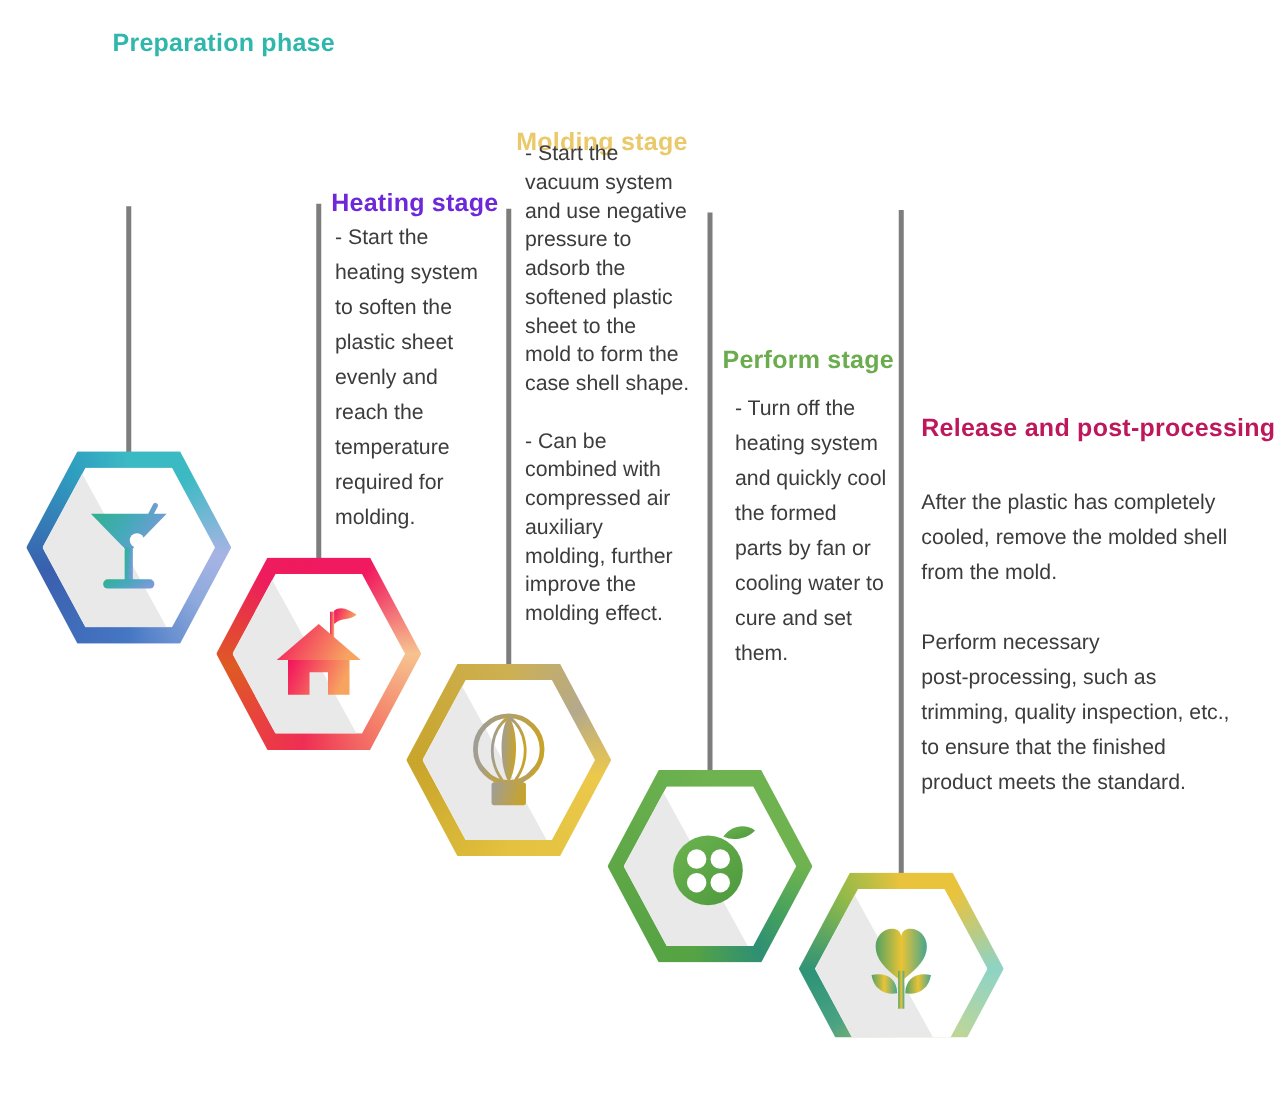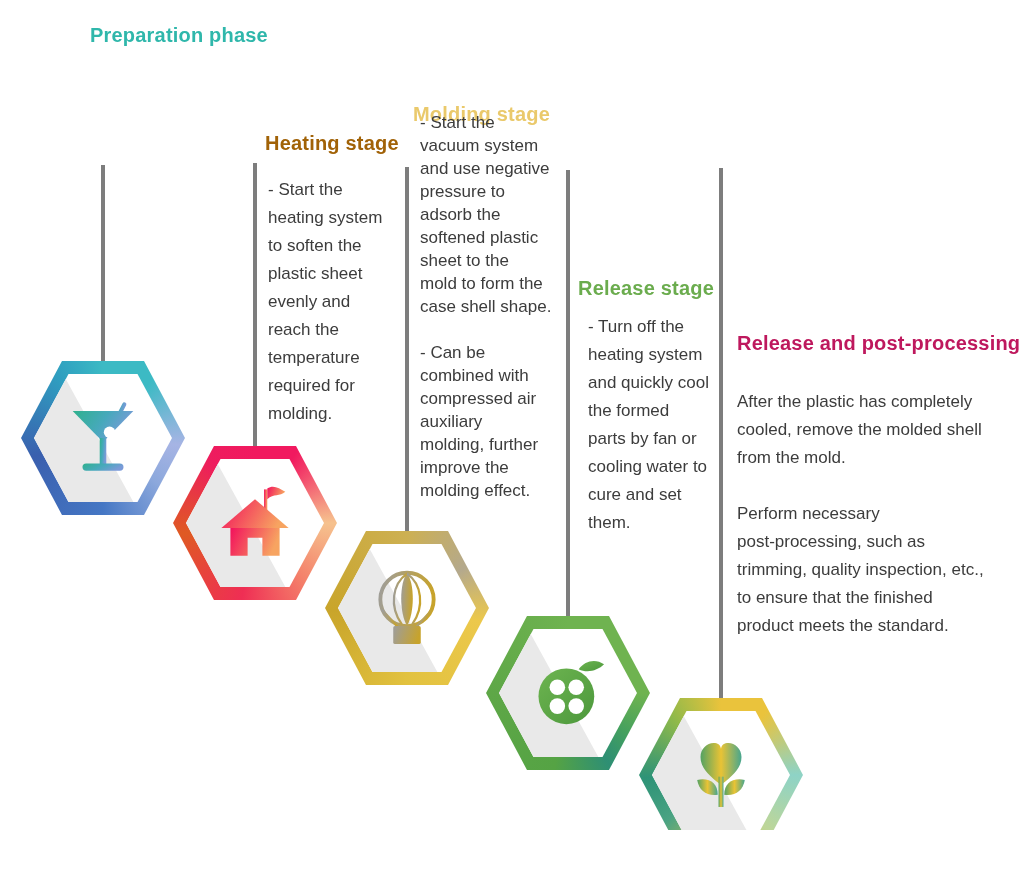--- a/index.html
+++ b/index.html
@@ -62,21 +62,21 @@
         </defs>
         <line x1="60" y1="40" x2="76" y2="9" stroke="url(#g1)" stroke-width="5" stroke-linecap="round"></line>
         <path d="M13,17 H87 L50,55 Z" fill="url(#g1)"></path>
         <rect x="46" y="50" width="8" height="33" fill="url(#g1)"></rect>
         <rect x="25" y="81" width="50" height="9" rx="4.5" fill="url(#g1)"></rect>
         <circle cx="58" cy="43" r="7" fill="#ffffff"></circle>
       </svg>
     </div>
   </div>
 
-  <h2 class="title" style="left: 265px; top: 132px; color: #a16207;">Heating stage</h2>
+  <h2 class="title" style="left: 265px; top: 152px; color: #6d28d9;">Heating stage</h2>
   <div class="body" style="left: 268px; top: 176px; width: 128px; color: rgb(60, 60, 60);">- Start the
 heating system
 to soften the
 plastic sheet
 evenly and
 reach the
 temperature
 required for
 molding.</div>
   <div class="hex hx2" style="left:173px; top:446px;">
@@ -129,21 +129,21 @@
         <path d="M50,9 C59,22 59,55 50,71 C41,55 41,22 50,9 Z" fill="url(#g3)"></path>
         <path d="M50,10 C33,22 29,48 44,69" fill="none" stroke="url(#g3)" stroke-width="2.6"></path>
         <path d="M50,10 C67,22 71,48 56,69" fill="none" stroke="url(#g3)" stroke-width="2.6"></path>
         <path d="M21,52 L41,74" stroke="url(#g3)" stroke-width="2.6"></path>
         <path d="M79,52 L59,74" stroke="url(#g3)" stroke-width="2.6"></path>
         <rect x="34" y="71" width="32" height="21" rx="2" fill="url(#g3)"></rect>
       </svg>
     </div>
   </div>
 
-  <h2 class="title" style="left: 578px; top: 277px; color: rgb(107, 172, 78);">Release stage</h2>
+  <h2 class="title" style="left: 578px; top: 277px; color: rgb(107, 172, 78);">Perform stage</h2>
   <div class="body" style="left: 588px; top: 313px; width: 138px; color: rgb(60, 60, 60);">- Turn off the
 heating system
 and quickly cool
 the formed
 parts by fan or
 cooling water to
 cure and set
 them.</div>
   <div class="hex hx4" style="left:486px; top:616px;">
     <div class="hex-inner">

